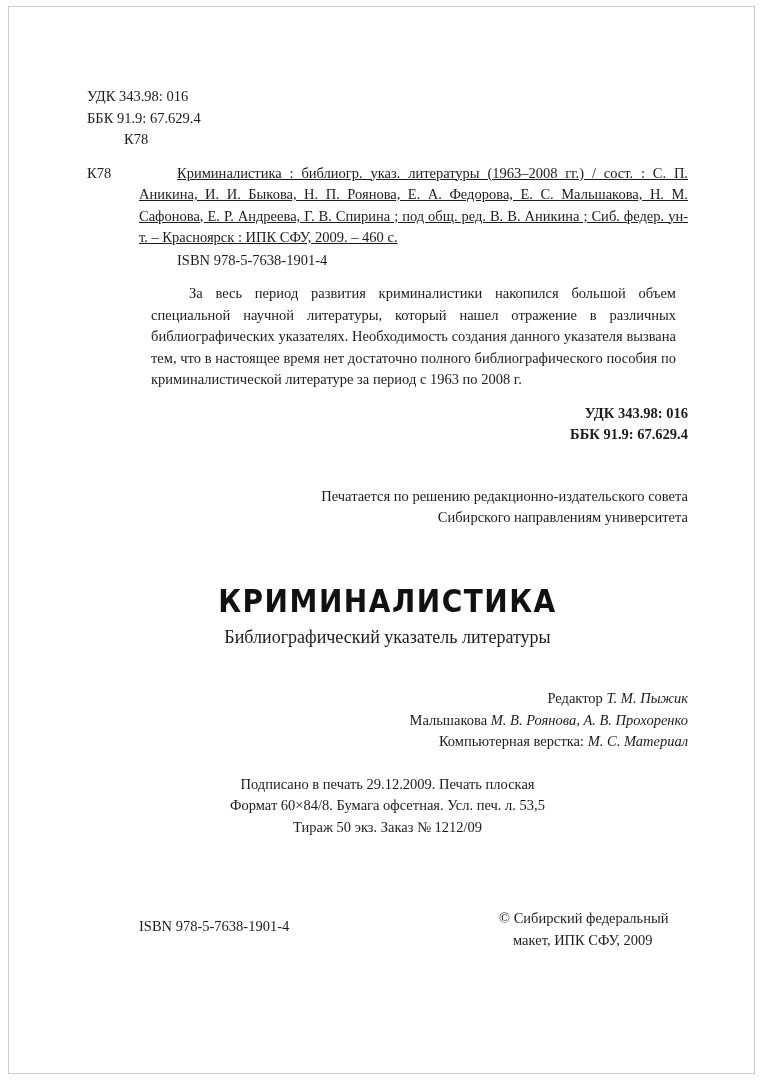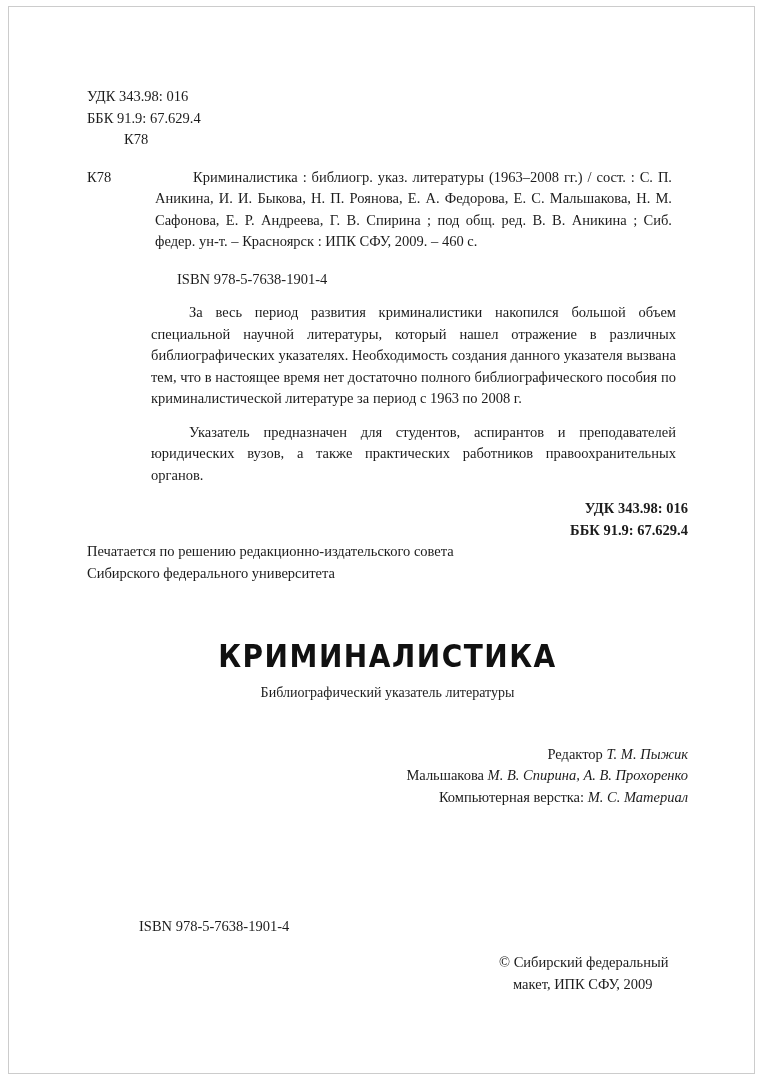--- a/index.html
+++ b/index.html
@@ -34,53 +34,53 @@
   }
   .top-codes { margin-top: 86px; }
   .top-codes .indent { padding-left: 37px; }
 
   .catalog {
     margin-top: 12px;
     padding-left: 52px;
     position: relative;
   }
   .k78-hang { position: absolute; left: 0; top: 0; }
-  .record { text-align: justify; text-indent: 38px; margin: 16px; }
+  .record { text-align: justify; text-indent: 38px; margin: 0; text-decoration: underline; }
   .isbn-line { text-indent: 38px; margin: 1px 0 2px 0; }
   .annot { text-align: justify; text-indent: 38px; margin: 12px; }
 
   .codes-right {
     padding-left: 52px;
     text-align: right;
     font-weight: bold;
     margin-top: 6px;
   }
-  .decision { text-align: left; }
+  .decision { text-align: right; margin-top: 40px; }
 
   .main-title {
     text-align: center;
     margin-top: 56px;
     font-family: "DejaVu Sans", sans-serif;
     font-weight: bold;
     font-size: 28px;
     line-height: 34px;
     letter-spacing: 1.5px;
     transform: scaleY(1.12);
     transform-origin: center;
     color: #111111;
   }
-  .subtitle { text-align: center; margin-top: 8px; font-size: 14px; }
+  .subtitle { text-align: center; margin-top: 8px; font-size: 18px; }
 
   .credits { text-align: right; margin-top: 40px; }
   .credits .name { font-style: italic; }
 
   .printinfo { text-align: center; margin-top: 21px; }
 
   .footer-isbn { position: absolute; left: 137px; top: 916px; }
-  .copyright { position: absolute; left: 497px; top: 952px; width: 200px; }
+  .copyright { position: absolute; left: 497px; top: 908px; width: 200px; }
   .copyright .cont { padding-left: 14px; }
 </style>
 </head>
 <body>
 
 <div class="page">
   <div class="frame"></div>
 
   <div class="content">
 
@@ -88,42 +88,46 @@
       <div>УДК 343.98: 016</div>
       <div>ББК 91.9: 67.629.4</div>
       <div class="indent">К78</div>
     </div>
 
     <div class="catalog">
       <span class="k78-hang">К78</span>
       <p class="record">Криминалистика : библиогр. указ. литературы (1963–2008 гг.) / сост. : С. П. Аникина, И. И. Быкова, Н. П. Роянова, Е. А. Федорова, Е. С. Мальшакова, Н. М. Сафонова, Е. Р. Андреева, Г. В. Спирина ; под общ. ред. В. В. Аникина ; Сиб. федер. ун-т. – Красноярск : ИПК СФУ, 2009. – 460 с.</p>
       <div class="isbn-line">ISBN 978-5-7638-1901-4</div>
       <p class="annot">За весь период развития криминалистики накопился большой объем специальной научной литературы, который нашел отражение в различных библиографических указателях. Необходимость создания данного указателя вызвана тем, что в настоящее время нет достаточно полного библиографического пособия по криминалистической литературе за период с 1963 по 2008 г.</p>
-      <p class="annot">Указатель предназначен для студентов, аспирантов и преподавателей юридических вузов, а также практических работников правоохранительных органов.</p>
     </div>
 
     <div class="codes-right">
       <div>УДК 343.98: 016</div>
       <div>ББК 91.9: 67.629.4</div>
     </div>
 
     <div class="decision">
       <div>Печатается по решению редакционно-издательского совета</div>
-      <div>Сибирского федерального университета</div>
+      <div>Сибирского направлениям университета</div>
     </div>
 
     <div class="main-title">КРИМИНАЛИСТИКА</div>
     <div class="subtitle">Библиографический указатель литературы</div>
 
     <div class="credits">
       <div><span>Редактор </span><span class="name">Т. М. Пыжик</span></div>
-      <div><span>Мальшакова </span><span class="name">М. В. Спирина, А. В. Прохоренко</span></div>
+      <div><span>Мальшакова </span><span class="name">М. В. Роянова, А. В. Прохоренко</span></div>
       <div><span>Компьютерная верстка: </span><span class="name">М. С. Материал</span></div>
     </div>
 
+    <div class="printinfo">
+      <div>Подписано в печать 29.12.2009. Печать плоская</div>
+      <div>Формат 60×84/8. Бумага офсетная. Усл. печ. л. 53,5</div>
+      <div>Тираж 50 экз. Заказ № 1212/09</div>
+    </div>
 
   </div>
 
   <div class="footer-isbn">ISBN 978-5-7638-1901-4</div>
 
   <div class="copyright">
     <div>© Сибирский федеральный</div>
     <div class="cont">макет, ИПК СФУ, 2009</div>
   </div>
 

